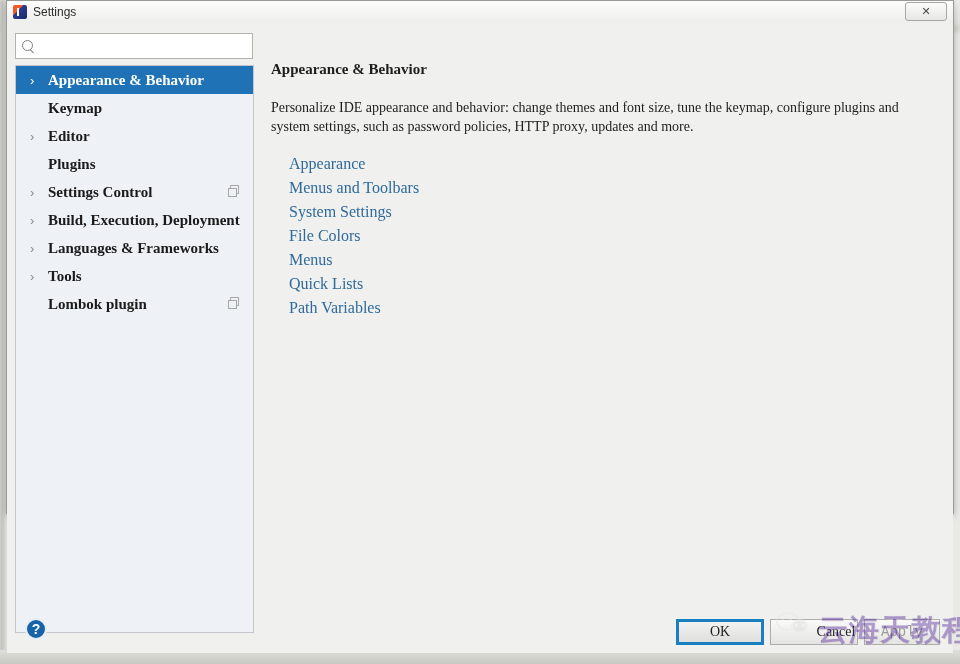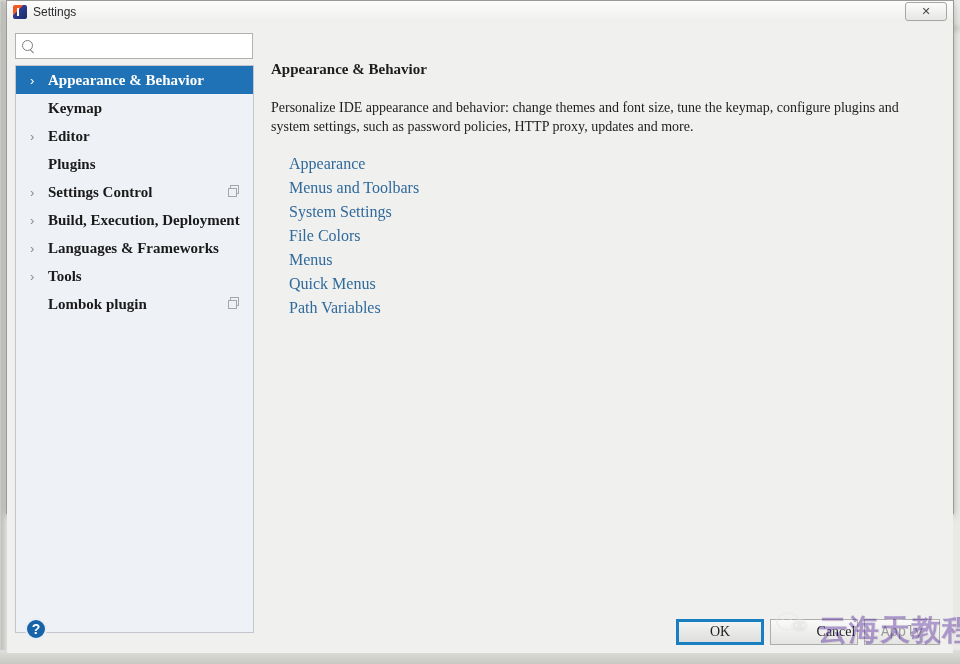--- a/index.html
+++ b/index.html
@@ -309,21 +309,21 @@
 
       <div class="content">
         <div class="content-title">Appearance &amp; Behavior</div>
         <div class="content-desc">Personalize IDE appearance and behavior: change themes and font size, tune the keymap, configure plugins and system settings, such as password policies, HTTP proxy, updates and more.</div>
         <ul class="link-list">
           <li>Appearance</li>
           <li>Menus and Toolbars</li>
           <li>System Settings</li>
           <li>File Colors</li>
           <li>Menus</li>
-          <li>Quick Menus</li>
+          <li>Quick Lists</li>
           <li>Path Variables</li>
         </ul>
       </div>
 
       <div class="bottom">
         <div class="help-btn">?</div>
         <div class="btn btn-ok">OK</div>
         <div class="btn btn-cancel">Cancel</div>
         <div class="btn btn-apply">Apply</div>
       </div>

